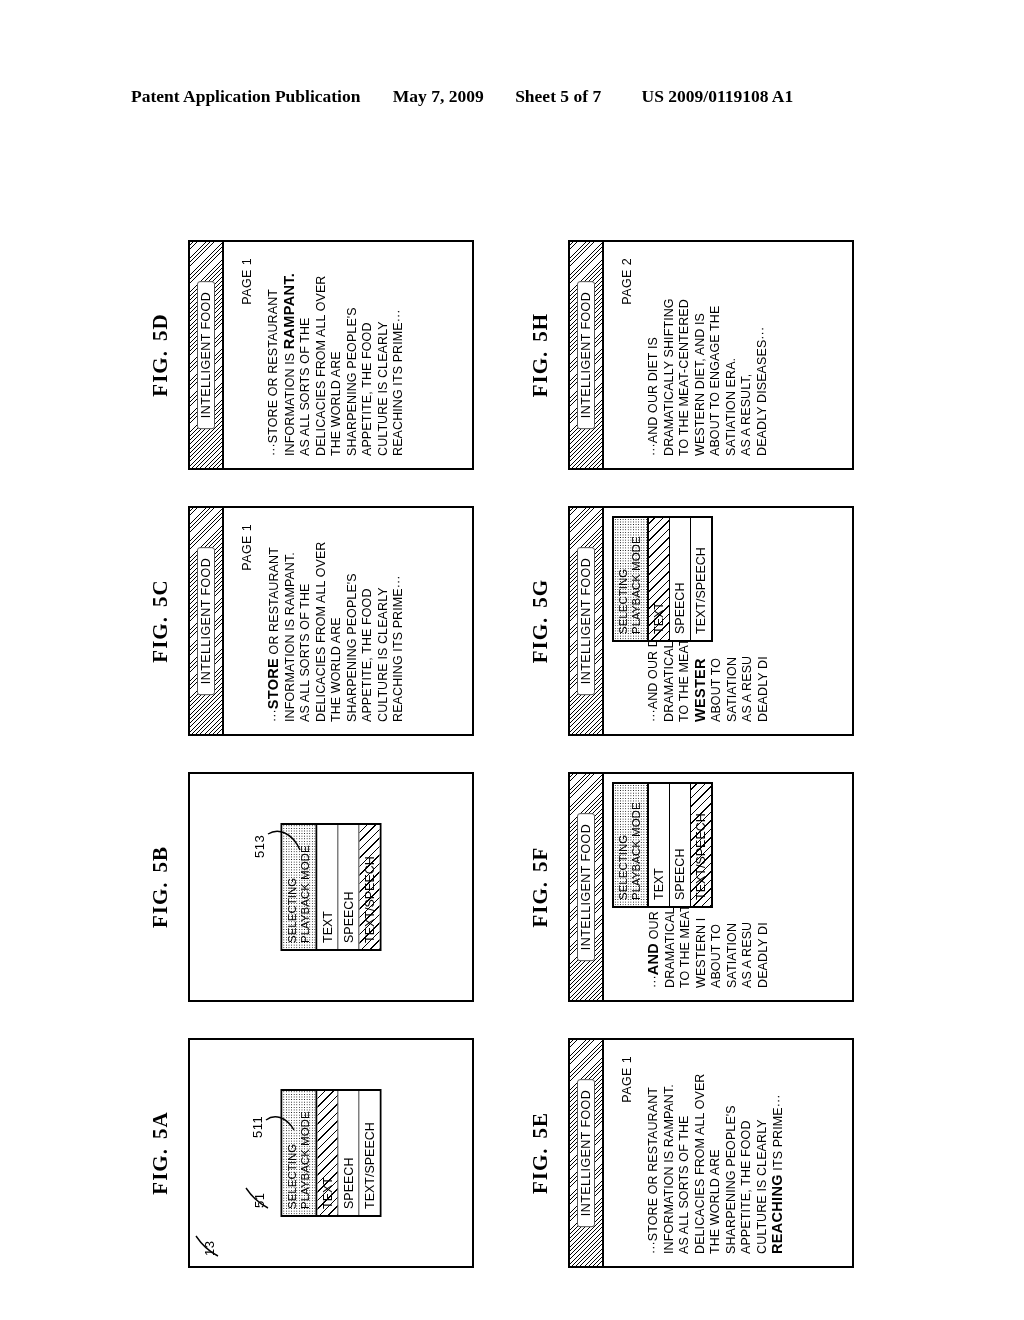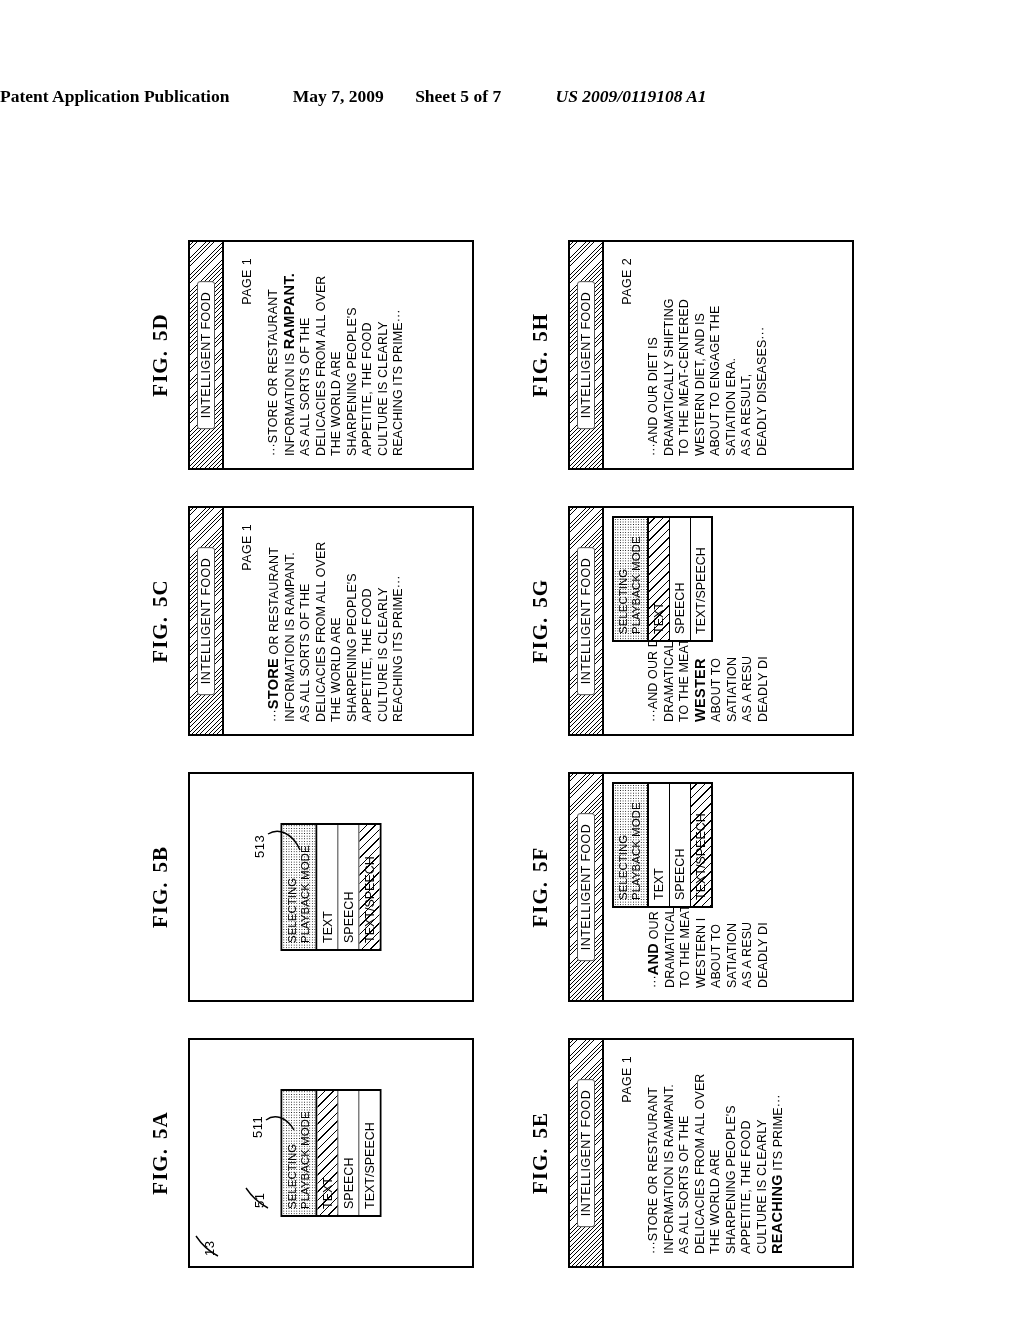--- a/index.html
+++ b/index.html
@@ -4,24 +4,24 @@
 <style>
   html,body{margin:0;padding:0;background:#ffffff;}
   body{width:1024px;height:1320px;position:relative;overflow:hidden;
        font-family:"Liberation Sans",sans-serif;color:#000;}
 
   
   .hdr{position:absolute;top:86px;left:0;width:1024px;text-align:left;
        font-family:"Liberation Serif",serif;font-weight:bold;font-size:17.5px;
        letter-spacing:0px;white-space:nowrap;}
   .hdr span{display:inline-block;}
-  .hdr .h1{}
-  .hdr .h2{margin-left:59px;}
+  .hdr .h1{margin-left:131px;}
+  .hdr .h2{margin-left:28px;}
   .hdr .h3{margin-left:27px;}
-  .hdr .h4{margin-left:50px;font-style:italic;}
+  .hdr .h4{margin-left:36px;}
 
   
   .sheet{position:absolute;left:512px;top:750px;
          width:1080px;height:760px;
          margin-left:-540px;margin-top:-380px;
          transform:rotate(-90deg);}
 
   
   .fig-row{position:absolute;left:0;width:1080px;height:352px;}
   .row-top{top:12px;}

